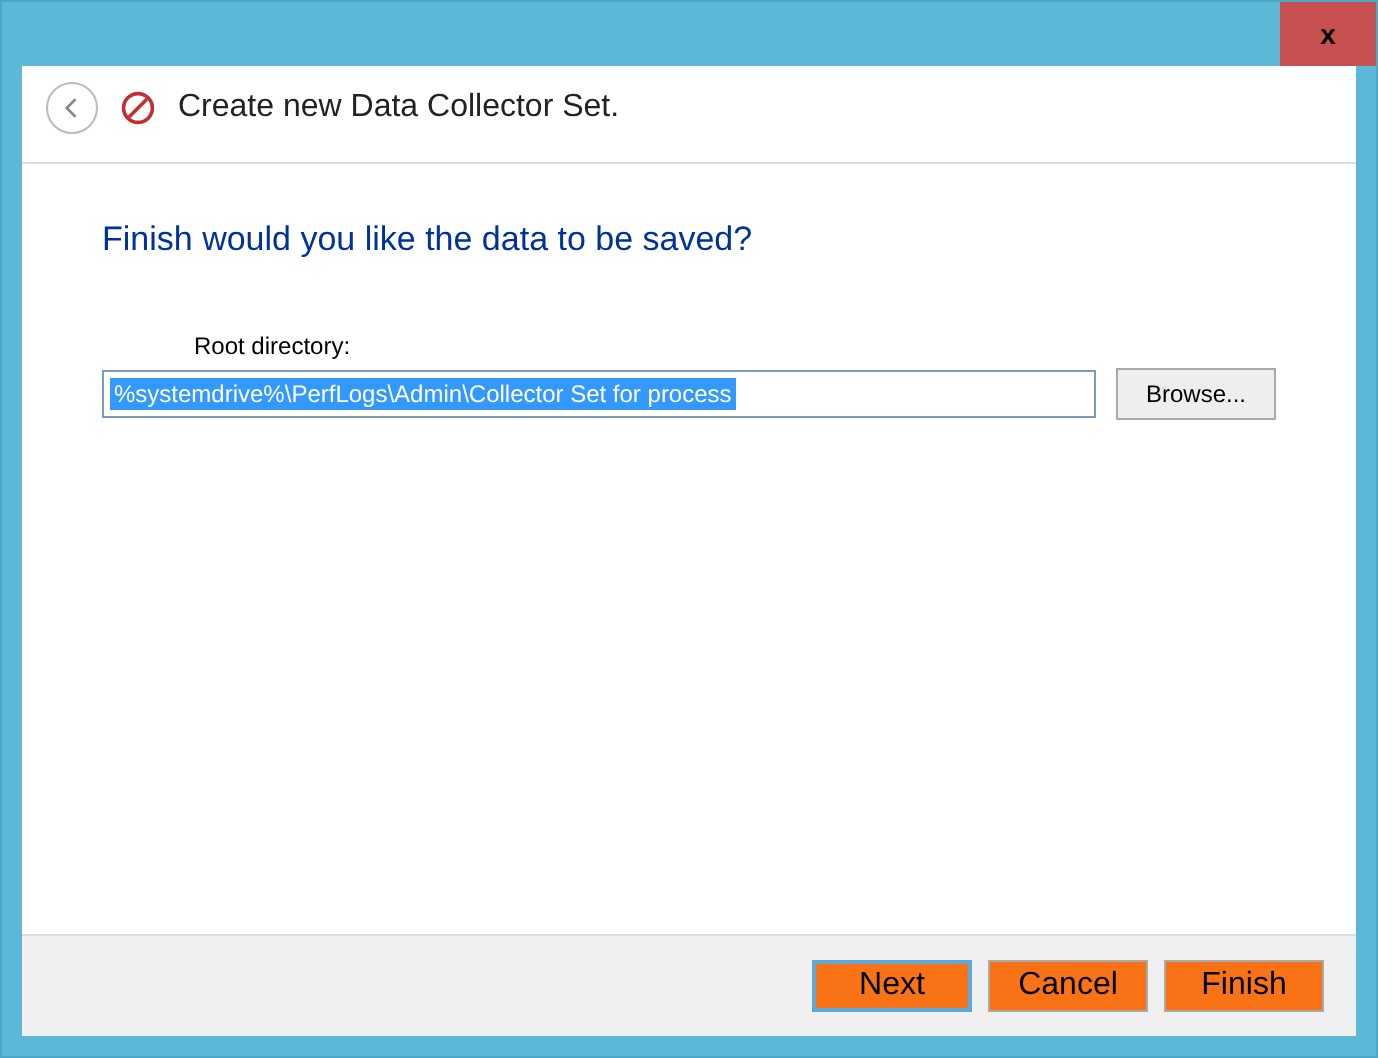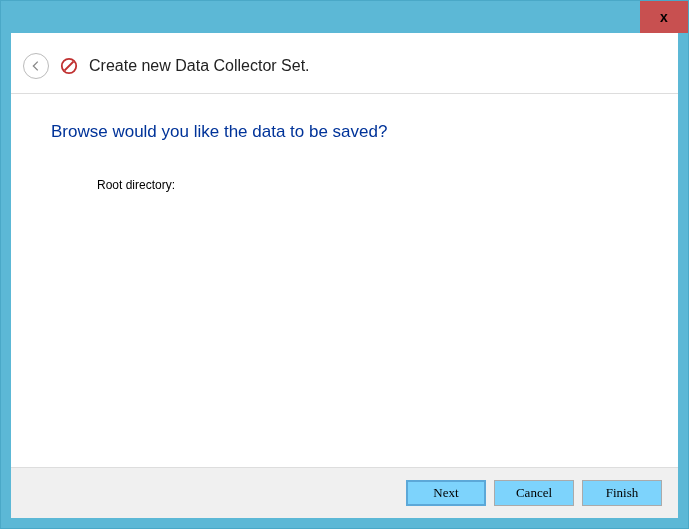--- a/index.html
+++ b/index.html
@@ -46,21 +46,21 @@
       border-right: 10px solid #5cb8d6;
       border-bottom: 10px solid #5cb8d6;
       flex: 1;
       display: flex;
       flex-direction: column;
       background: #fff;
     }
     .header {
       display: flex;
       align-items: center;
-      padding: 20px 16px 14px 12px;
+      padding: 8px 16px 14px 12px;
       gap: 10px;
       background: #fff;
       border-bottom: 1px solid #ddd;
     }
     .back-btn {
       width: 26px;
       height: 26px;
       border: 1px solid #bbb;
       border-radius: 50%;
       display: flex;
@@ -139,26 +139,25 @@
       padding: 12px 16px;
       display: flex;
       justify-content: flex-end;
       gap: 8px;
       background: #f0f0f0;
       border-top: 1px solid #ddd;
     }
     .footer button {
       min-width: 80px;
       height: 26px;
-      font-size: 13px;
+      font-size: 16px;
       border: 1px solid #aaa;
-      background: #7dd3fc;
+      background: #f97316;
       cursor: pointer;
       padding: 0 12px;
-      font-family: Liberation Serif, serif;
     }
     .footer button.primary {
       border: 2px solid #5ca8d8;
     }
   </style>
 </head>
 <body>
 
 <div class="window">
   <div class="titlebar">
@@ -176,22 +175,28 @@
       <div class="wizard-icon">
         <svg viewBox="0 0 20 20" width="18" height="18">
           <circle cx="10" cy="10" r="8" stroke="#c03030" stroke-width="2" fill="none"></circle>
           <line x1="5" y1="15" x2="15" y2="5" stroke="#c03030" stroke-width="2"></line>
         </svg>
       </div>
       <div class="wizard-title">Create new Data Collector Set.</div>
     </div>
 
     <div class="content">
-      <div class="question">Browse would you like the data to be saved?</div>
+      <div class="question">Finish would you like the data to be saved?</div>
       <label class="field-label">Root directory:</label>
+      <div class="input-row">
+        <div class="path-input-wrap">
+          <span class="path-input">%systemdrive%\PerfLogs\Admin\Collector Set for process</span>
+        </div>
+        <button class="browse-btn">Browse...</button>
+      </div>
     </div>
 
     <div class="footer">
       <button class="primary">Next</button>
       <button>Cancel</button>
       <button>Finish</button>
     </div>
   </div>
 </div>
 

